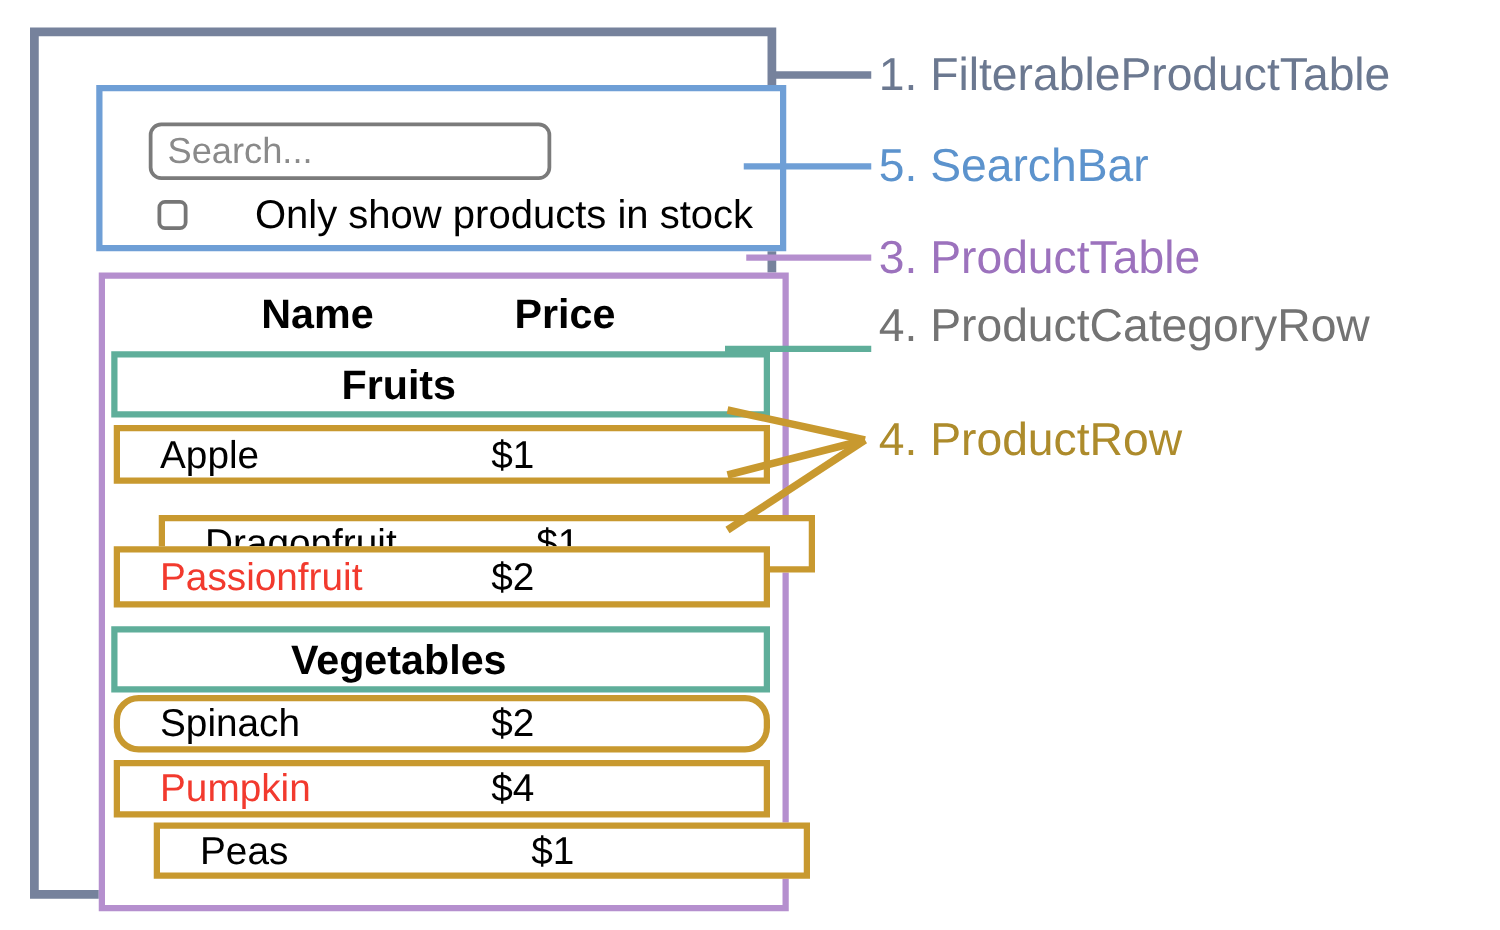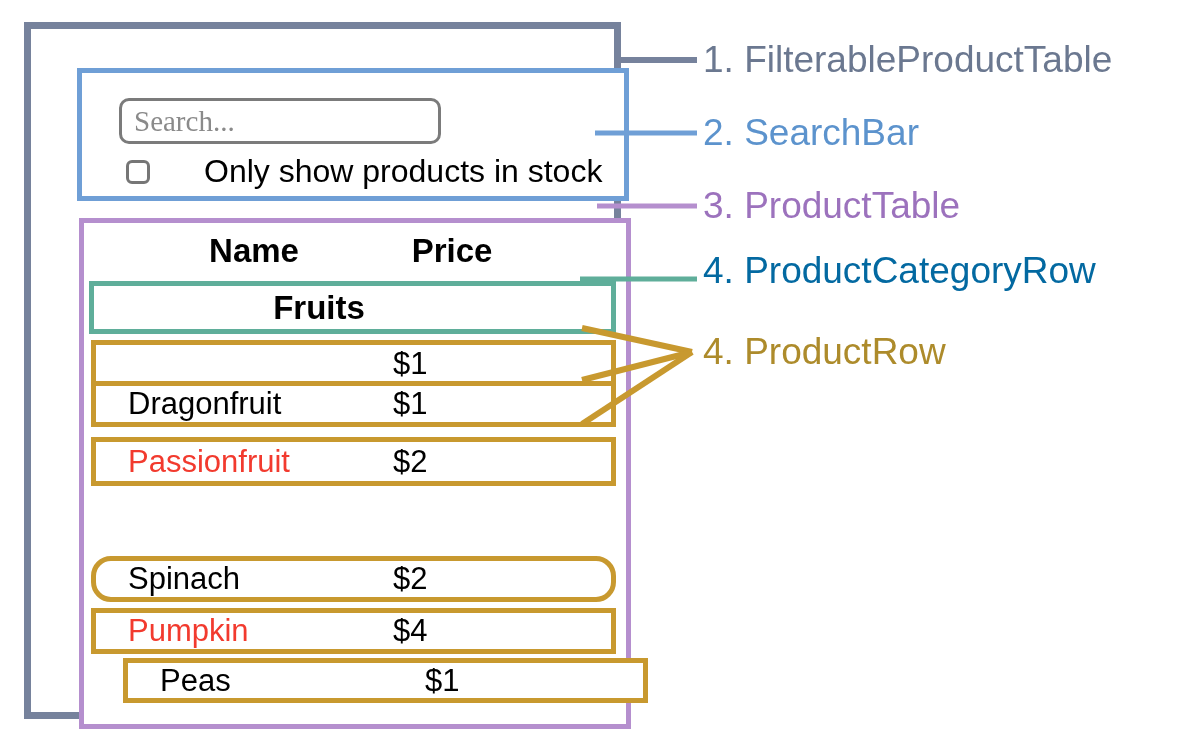--- a/index.html
+++ b/index.html
@@ -9,21 +9,21 @@
   }
   .box{position:absolute;box-sizing:border-box;background:#ffffff;}
   
   .outer-box{left:24px;top:22px;width:597px;height:697px;border:7px solid #76829c;}
   .searchbar-box{left:46px;top:39px;width:552px;height:133px;border:5px solid #6f9fd6;}
   .table-box{left:48px;top:189px;width:552px;height:511px;border:5px solid #b58fce;}
   
   .search-input{
     position:absolute;box-sizing:border-box;left:88px;top:69px;width:322px;height:46px;
     border:3px solid #7b7b7b;border-radius:10px;padding:0 12px;
-    font-family:Liberation Serif, serif;font-size:29px;color:#444;background:#fff;outline:none;
+    font-family:Liberation Sans, sans-serif;font-size:29px;color:#444;background:#fff;outline:none;
   }
   .search-input::placeholder{color:#8a8a8a;opacity:1;}
   
   .checkbox{
     position:absolute;box-sizing:border-box;left:95px;top:131px;width:24px;height:24px;
     border:3px solid #767676;border-radius:6px;background:#fff;
   }
   .checkbox-label{position:absolute;left:132px;top:124px;font-size:32px;color:#000;white-space:nowrap;margin-left:41px;}
   
   .th{position:absolute;top:203px;width:150px;text-align:center;font-weight:bold;font-size:33px;color:#000;}
@@ -33,32 +33,32 @@
   .cat-row{position:absolute;box-sizing:border-box;left:58px;width:527px;border:5px solid #5fae9a;
     background:#fff;display:flex;align-items:center;}
   .cat-row .cat-text{width:450px;text-align:center;font-weight:bold;font-size:33px;color:#000;}
   .row-fruits{top:252px;height:53px;}
   .row-vegetables{top:472px;height:53px;}
   .prod-row{position:absolute;box-sizing:border-box;left:60px;width:525px;border:5px solid #c8992f;
     background:#fff;display:flex;align-items:center;}
   .prod-row .p-name{padding-left:32px;font-size:31px;color:#000;white-space:nowrap;}
   .prod-row .p-price{position:absolute;left:297px;font-size:31px;color:#000;}
   .row-apple{top:311px;height:47px;}
-  .row-dragonfruit{top:352px;height:46px;}
+  .row-dragonfruit{top:383px;height:46px;margin-left:36px;}
   .row-passionfruit{top:408px;height:49px;}
   .row-spinach{top:527px;height:46px;border-radius:20px;}
   .row-pumpkin{top:579px;height:46px;align-items:center;}
   .row-peas{top:629px;height:45px;margin-left:32px;}
   .oos{color:#f23a2e !important;}
   
   .legend-item{position:absolute;left:703px;height:44px;line-height:44px;font-size:37px;white-space:nowrap;}
   .legend-1{top:38px;color:#6b7890;}
   .legend-2{top:111px;color:#5c93cd;}
   .legend-3{top:184px;color:#9c72bd;}
-  .legend-4{top:249px;color:#0369a1;}
+  .legend-4{top:239px;color:#737373;}
   .legend-5{top:330px;color:#ad8b2b;}
   
   .connectors{position:absolute;left:0;top:0;pointer-events:none;}
 </style>
 </head>
 <body>
 
 <div class="canvas">
 
   <div class="box outer-box">
@@ -70,49 +70,53 @@
 
     <div class="box table-box"></div>
     <div class="th th-name">Name</div>
     <div class="th th-price">Price</div>
 
     <div class="cat-row row-fruits">
       <div class="cat-text">Fruits</div>
     </div>
 
     <div class="prod-row row-apple">
+      <span class="p-name">Apple</span>
       <span class="p-price">$1</span>
     </div>
     <div class="prod-row row-dragonfruit">
       <span class="p-name">Dragonfruit</span>
       <span class="p-price">$1</span>
     </div>
     <div class="prod-row row-passionfruit">
       <span class="p-name oos">Passionfruit</span>
       <span class="p-price">$2</span>
     </div>
 
+    <div class="cat-row row-vegetables">
+      <div class="cat-text">Vegetables</div>
+    </div>
 
     <div class="prod-row row-spinach">
       <span class="p-name">Spinach</span>
       <span class="p-price">$2</span>
     </div>
     <div class="prod-row row-pumpkin">
       <span class="p-name oos">Pumpkin</span>
       <span class="p-price">$4</span>
     </div>
     <div class="prod-row row-peas">
       <span class="p-name">Peas</span>
       <span class="p-price">$1</span>
     </div>
 
   </div>
 
   <div class="legend-item legend-1">1. FilterableProductTable</div>
-  <div class="legend-item legend-2">2. SearchBar</div>
+  <div class="legend-item legend-2">5. SearchBar</div>
   <div class="legend-item legend-3">3. ProductTable</div>
   <div class="legend-item legend-4">4. ProductCategoryRow</div>
   <div class="legend-item legend-5">4. ProductRow</div>
 
   <svg class="connectors" width="1200" height="744" viewBox="0 0 1200 744">
     <line x1="616" y1="60" x2="697" y2="60" stroke="#76829c" stroke-width="6"></line>
     <line x1="595" y1="133" x2="697" y2="133" stroke="#6f9fd6" stroke-width="5"></line>
     <line x1="597" y1="206" x2="697" y2="206" stroke="#b58fce" stroke-width="5"></line>
     <line x1="580" y1="279" x2="697" y2="279" stroke="#5fae9a" stroke-width="5"></line>
     <line x1="582" y1="328" x2="692" y2="352" stroke="#c8992f" stroke-width="6"></line>

